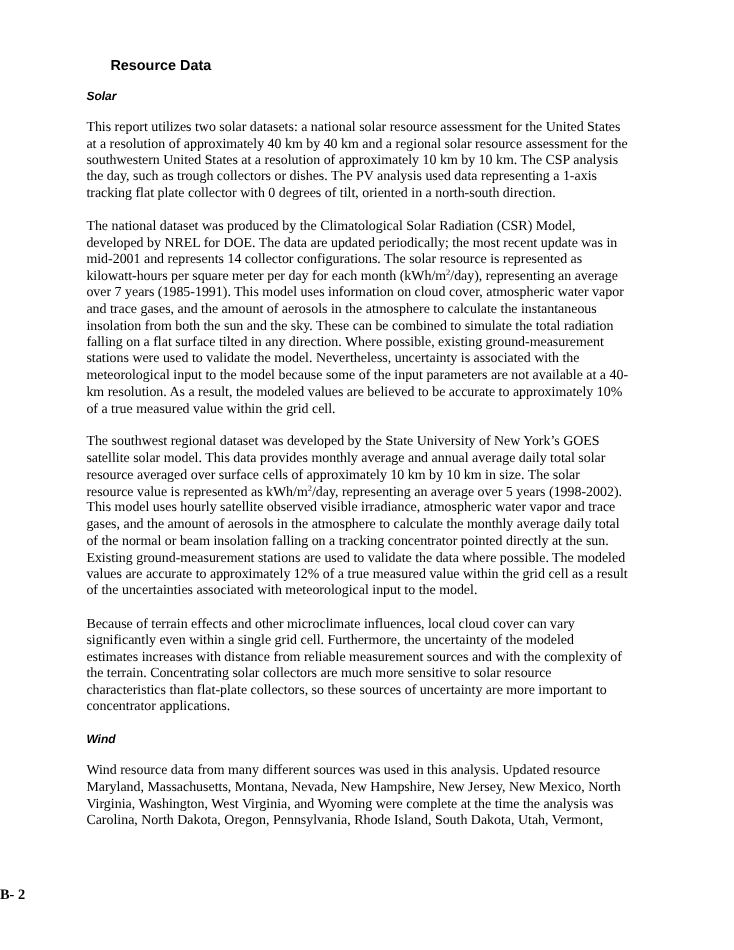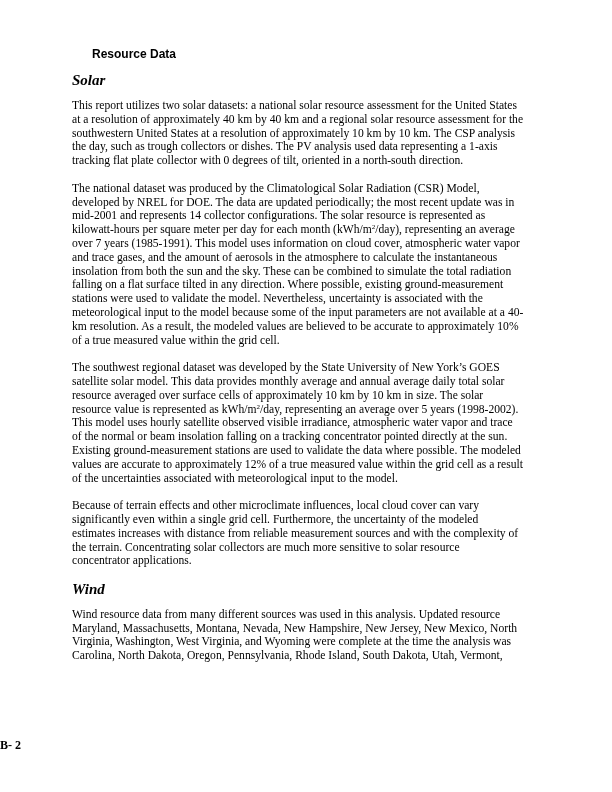--- a/index.html
+++ b/index.html
@@ -1,19 +1,19 @@
 <!DOCTYPE html>
 <html><head>
 <meta charset="utf-8">
 <style>
   html, body { margin: 0; padding: 0; background: #ffffff; }
   body { width: 612px; height: 792px; position: relative; overflow: hidden; }
   .page { position: absolute; left: 72px; top: 47px; width: 470px; color: #000; }
   .h1 { font-family: "Liberation Sans", sans-serif; font-weight: bold; font-size: 12px; line-height: 14px; margin: 0 0 12px 0; padding-left: 20px; }
-  .h2 { font-family: Liberation Serif, serif; font-weight: bold; font-style: italic; font-size: 15px; line-height: 15px; margin: 0 0 11px 0; }
+  .h2 { font-family: Liberation Sans, sans-serif; font-weight: bold; font-style: italic; font-size: 10px; line-height: 15px; margin: 0 0 11px 0; }
   .p { font-family: "Liberation Serif", serif; font-size: 11.6px; line-height: 13.8px; margin: 0 0 13.8px 0; }
   .line { display: block; white-space: nowrap; }
   sup { font-size: 7px; line-height: 0; vertical-align: 4px; }
   .footer { position: absolute; left: 0; width: 612px; top: 738px; text-align: left;
             font-family: "Liberation Serif", serif; font-weight: bold; font-size: 12px; }
 </style>
 </head>
 <body>
 
 <div class="page">
@@ -41,30 +41,32 @@
         <span class="line">meteorological input to the model because some of the input parameters are not available at a 40-</span>
         <span class="line">km resolution.  As a result, the modeled values are believed to be accurate to approximately 10%</span>
         <span class="line">of a true measured value within the grid cell.</span>
       </div>
       <div class="p">
         <span class="line">The southwest regional dataset was developed by the State University of New York’s GOES</span>
         <span class="line">satellite solar model.  This data provides monthly average and annual average daily total solar</span>
         <span class="line">resource averaged over surface cells of approximately 10 km by 10 km in size.  The solar</span>
         <span class="line">resource value is represented as kWh/m<sup>2</sup>/day, representing an average over 5 years (1998-2002).</span>
         <span class="line">This model uses hourly satellite observed visible irradiance, atmospheric water vapor and trace</span>
+        <span class="line">gases, and the amount of aerosols in the atmosphere to calculate the monthly average daily total</span>
         <span class="line">of the normal or beam insolation falling on a tracking concentrator pointed directly at the sun.</span>
         <span class="line">Existing ground-measurement stations are used to validate the data where possible.  The modeled</span>
         <span class="line">values are accurate to approximately 12% of a true measured value within the grid cell as a result</span>
         <span class="line">of the uncertainties associated with meteorological input to the model.</span>
       </div>
       <div class="p">
         <span class="line">Because of terrain effects and other microclimate influences, local cloud cover can vary</span>
         <span class="line">significantly even within a single grid cell.  Furthermore, the uncertainty of the modeled</span>
         <span class="line">estimates increases with distance from reliable measurement sources and with the complexity of</span>
         <span class="line">the terrain.  Concentrating solar collectors are much more sensitive to solar resource</span>
+        <span class="line">characteristics than flat-plate collectors, so these sources of uncertainty are more important to</span>
         <span class="line">concentrator applications.</span>
       </div>
     </div>
 
   <div class="h2">Wind</div>
   <div id="wind-body">
       <div class="p">
         <span class="line">Wind resource data from many different sources was used in this analysis.  Updated resource</span>
         <span class="line">Maryland, Massachusetts, Montana, Nevada, New Hampshire, New Jersey, New Mexico, North</span>
         <span class="line">Virginia, Washington, West Virginia, and Wyoming were complete at the time the analysis was</span>

